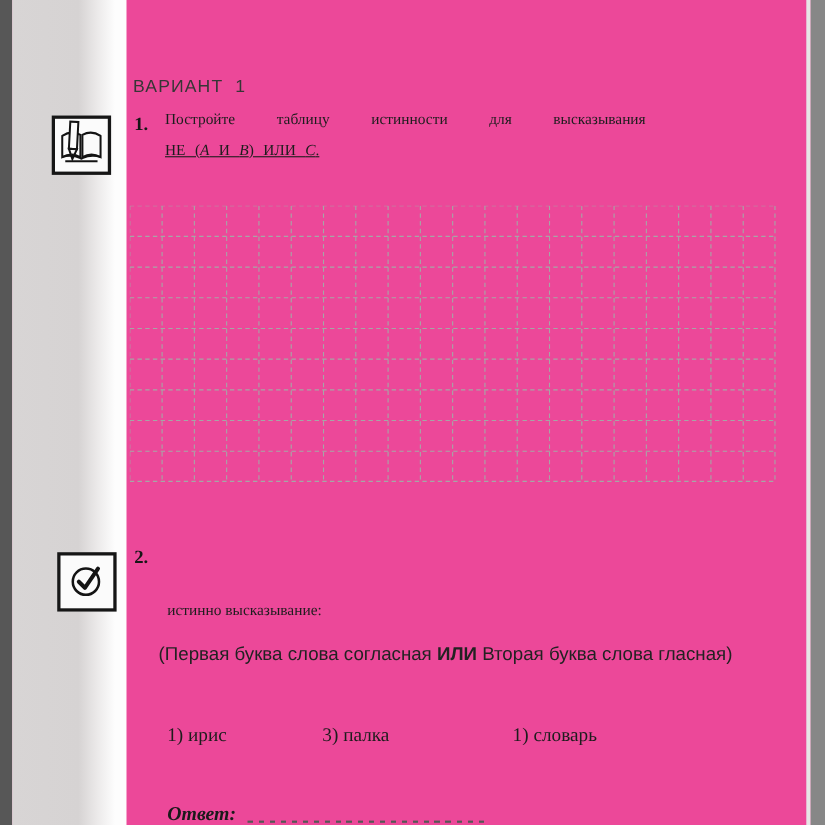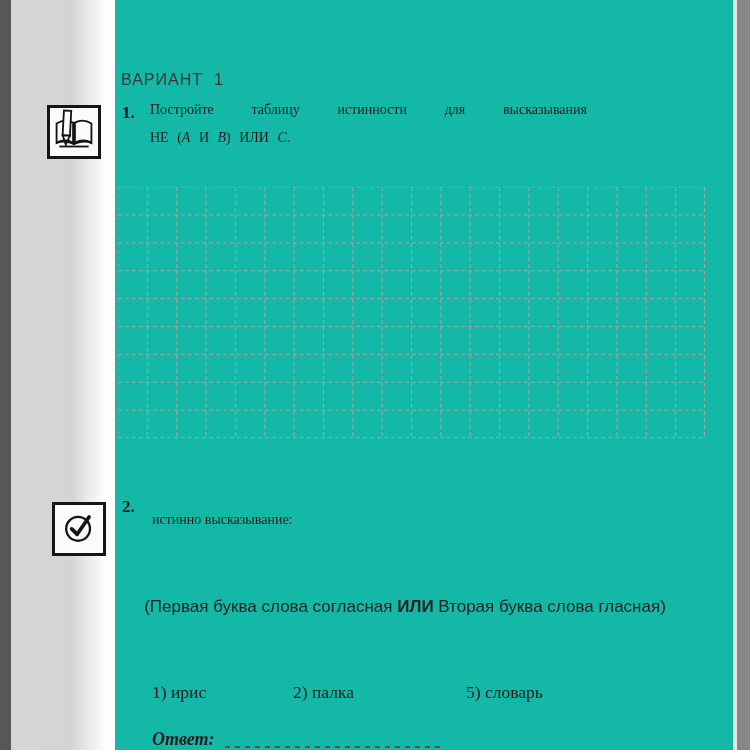--- a/index.html
+++ b/index.html
@@ -1,18 +1,18 @@
 <!DOCTYPE html>
 <html><head>
 <meta charset="utf-8">
 <style>
   html,body{margin:0;padding:0;background:#ffffff;}
   .stage{
     position:relative;width:750px;height:750px;overflow:hidden;
-    background:#14b8a6;color:#1d1d1d;
+    background:#ec4899;color:#1d1d1d;
     font-family:"Liberation Serif", serif;
   }
   
   .left-dark-bar{position:absolute;left:0;top:0;width:11px;height:750px;background:#575757;}
   .scan-edge{position:absolute;left:11px;top:0;width:104px;height:750px;
     background:linear-gradient(90deg,#d8d5d5 0%,#d6d3d3 58%,#ebe9e9 74%,#fdfdfd 90%);}
   .right-light-line{position:absolute;left:733px;top:0;width:4px;height:750px;background:#e6e6e6;}
   .right-gray-bar{position:absolute;left:737px;top:0;width:13px;height:750px;background:#878787;}
 
   
@@ -26,35 +26,35 @@
     font-family:"Liberation Sans", sans-serif;font-size:16px;color:#363636;
     letter-spacing:1px;white-space:pre;}
 
   
   .task-num{position:absolute;font-size:17px;font-weight:bold;color:#161616;}
   .t1-num{left:122px;top:103px;}
   .t2-num{left:122px;top:497px;}
   .serif-line{position:absolute;font-size:14px;color:#1d1d1d;white-space:nowrap;}
   .just{text-align:justify;text-align-last:justify;white-space:normal;}
   .t1-line1{left:150px;top:102px;width:437px;}
-  .t1-line2{left:150px;top:130px;word-spacing:5px;}
+  .t1-line2{left:150px;top:130px;word-spacing:5px;text-decoration:underline;}
   .t2-line1{left:152px;top:496px;width:537px;}
-  .t2-line2{left:152px;top:512px;}
+  .t2-line2{left:152px;top:548px;}
   .it{font-style:italic;}
 
   
   .work-grid{position:absolute;left:118px;top:187px;}
 
   
   .statement{position:absolute;left:118px;top:581px;width:574px;text-align:center;
-    font-family:"Liberation Sans", sans-serif;font-size:17px;line-height:27px;color:#222;margin-top:12px;}
+    font-family:"Liberation Sans", sans-serif;font-size:17px;line-height:27px;color:#222;}
   .statement .b{font-weight:bold;}
 
   
-  .options-row{position:absolute;left:152px;top:658px;width:470px;height:24px;margin-top:24px;}
+  .options-row{position:absolute;left:152px;top:658px;width:470px;height:24px;}
   .option{position:absolute;top:0;font-size:17.5px;white-space:pre;}
   .opt-1{left:0;}
   .opt-2{left:141px;}
   .opt-3{left:314px;}
 
   
   .answer-label{position:absolute;left:152px;top:729px;font-size:18px;
     font-weight:bold;font-style:italic;color:#1a1a1a;text-align:center;}
   .answer-dashes{position:absolute;left:225px;top:746px;width:216px;height:2px;
     background:repeating-linear-gradient(90deg,#565656 0 5px,transparent 5px 10px);}
@@ -108,20 +108,20 @@
 
   <div class="task-num t2-num">2.</div>
   <div class="serif-line t2-line2">истинно высказывание:</div>
 
   <div class="statement">
     <div><span>(Первая буква слова согласная </span><span class="b">ИЛИ</span><span> Вторая буква слова гласная)</span></div>
   </div>
 
   <div class="options-row">
     <span class="option opt-1">1) ирис</span>
-    <span class="option opt-2">2) палка</span>
-    <span class="option opt-3">5) словарь</span>
+    <span class="option opt-2">3) палка</span>
+    <span class="option opt-3">1) словарь</span>
   </div>
 
   <div class="answer-label">Ответ:</div>
   <div class="answer-dashes"></div>
 
 </div>
 
 </body></html>

